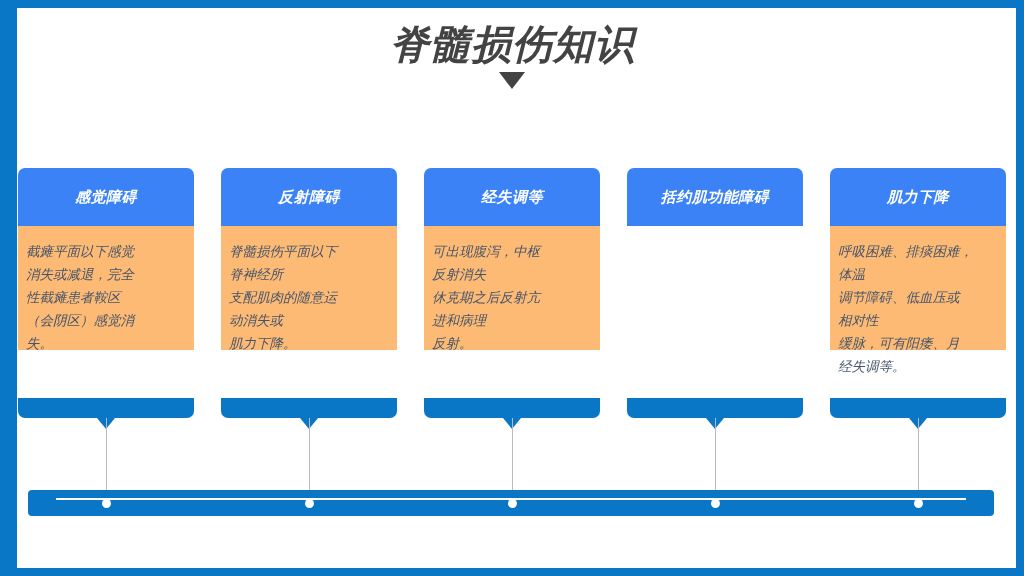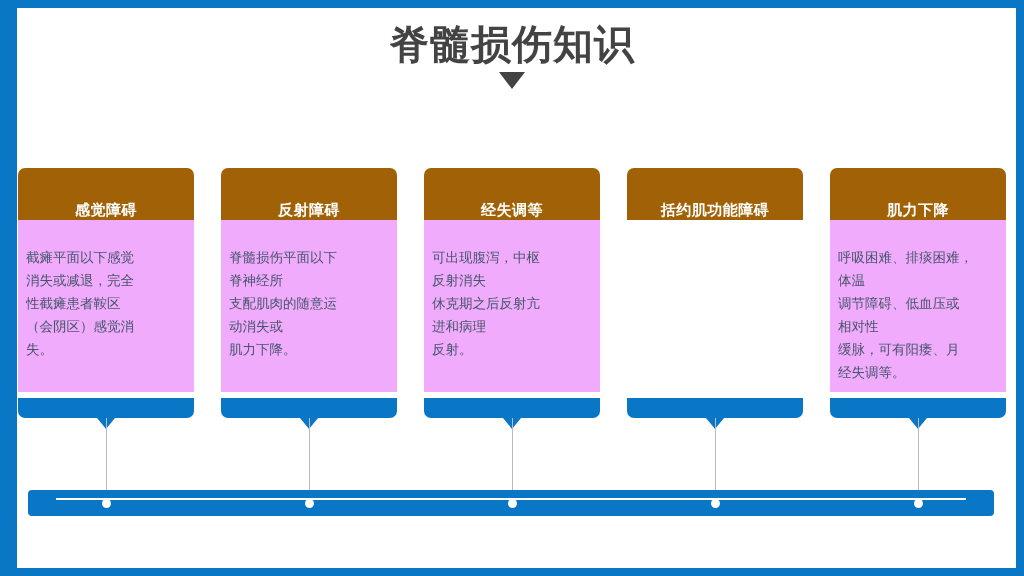--- a/index.html
+++ b/index.html
@@ -10,20 +10,21 @@
     overflow: hidden;
     background: #ffffff;
     font-family: "Liberation Sans", "DejaVu Sans", sans-serif;
   }
 
   #slide {
     position: relative;
     width: 1024px;
     height: 576px;
     background: #ffffff;
+    font-style: italic;
   }
 
   
   .frame-left {
     position: absolute;
     left: 0; top: 0;
     width: 17px; height: 576px;
     background: #0A77C6;
   }
   .frame-top {
@@ -77,39 +78,39 @@
     display: flex;
     justify-content: space-between;
   }
   .card {
     position: relative;
     width: 176px;
     height: 250px;
   }
   .card-head {
     width: 100%;
-    height: 52px;
-    background: #a16207;
+    height: 58px;
+    background: #3b82f6;
     border-radius: 7px 7px 0 0;
     display: flex;
-    align-items: flex-end;
+    align-items: center;
     justify-content: center;
   }
   .card-head-label {
     color: #ffffff;
     font-size: 15px;
     font-weight: bold;
     letter-spacing: 0.5px;
     white-space: nowrap;
   }
   .card-body {
     width: 100%;
-    height: 172px;
-    background: #f0abfc;
-    padding: 26px 6px 0 8px;
+    height: 124px;
+    background: #fdba74;
+    padding: 14px 6px 0 8px;
   }
   .card-body p {
     color: #46556B;
     font-size: 13.5px;
     line-height: 23px;
     text-align: left;
     white-space: pre-line;
   }
   .card-foot {
     position: absolute;

